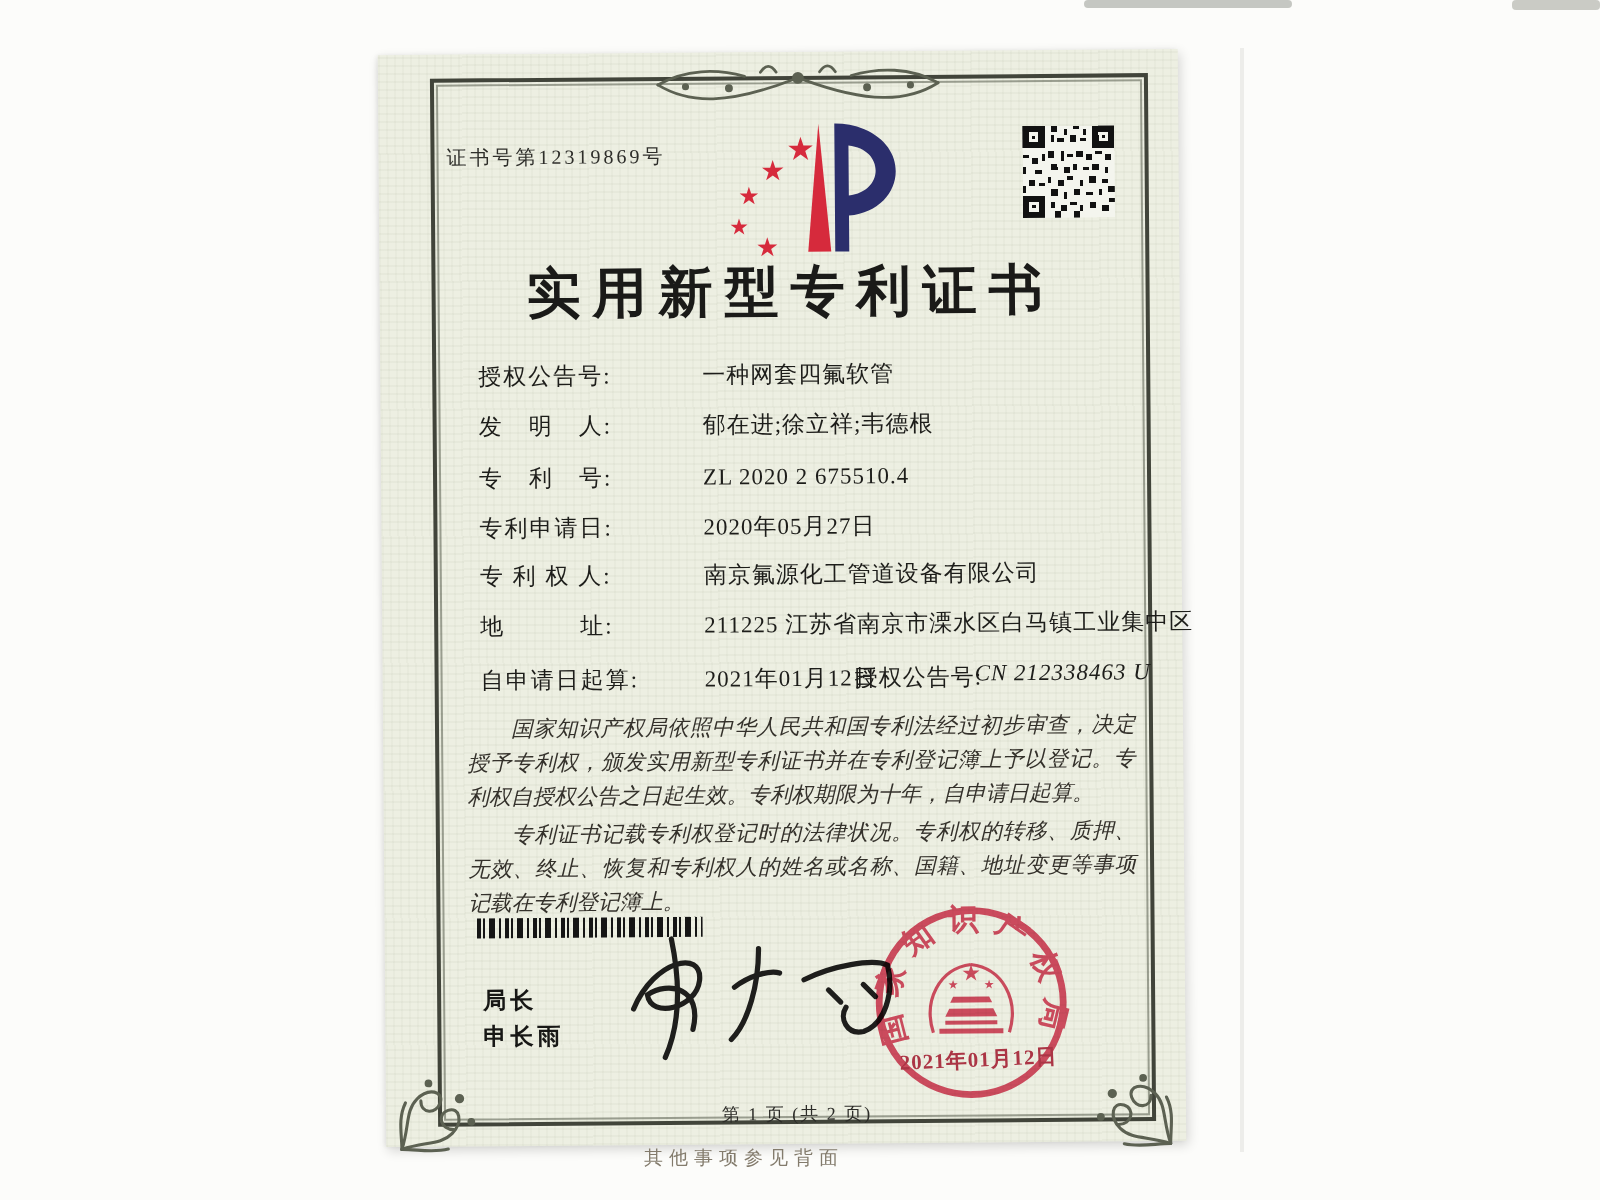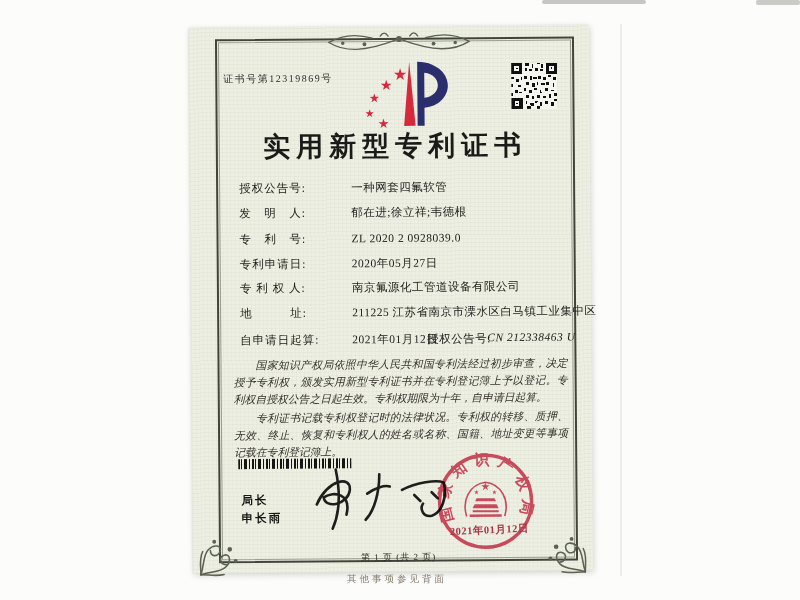--- a/index.html
+++ b/index.html
@@ -56,21 +56,21 @@
   .signer-name{position:absolute;left:49px;top:484px;font-size:11.5px;font-weight:bold;letter-spacing:2px;color:#171715;}
   .signature{position:absolute;left:112px;top:436px;width:148px;height:82px;}
 
   .seal{position:absolute;left:243px;top:425px;width:100px;height:100px;mix-blend-mode:multiply;opacity:.92;}
   .seal-date{position:absolute;left:257px;top:498px;font-size:10.5px;font-weight:bold;color:#ab3545;
     letter-spacing:.5px;transform:rotate(-2deg);white-space:nowrap;}
 
   .page-footer{position:absolute;left:26px;top:525px;width:359px;text-align:center;
     font-size:9px;letter-spacing:1px;color:#2c2c28;}
 
-  .back-note{position:absolute;left:322px;top:573px;width:150px;text-align:center;
+  .back-note{position:absolute;left:322px;top:573px;width:150px;text-align:left;
     font-size:9.5px;letter-spacing:3px;color:#837b6c;}
 </style>
 </head>
 <body>
 
 <div class="scan">
 
   <div class="edge-shadow"></div>
   <div class="top-smudge-1"></div>
   <div class="top-smudge-2"></div>
@@ -158,21 +158,21 @@
 
     <div class="title">实用新型专利证书</div>
 
     <div class="row r1">
       <span class="lbl">授权公告号:</span><span class="val">一种网套四氟软管</span>
     </div>
     <div class="row r2">
       <span class="lbl">发　明　人:</span><span class="val">郁在进;徐立祥;韦德根</span>
     </div>
     <div class="row r3">
-      <span class="lbl">专　利　号:</span><span class="val">ZL 2020 2 0928039.0</span>
+      <span class="lbl">专　利　号:</span><span class="val">ZL 2020 2 675510.4</span>
     </div>
     <div class="row r4">
       <span class="lbl">专利申请日:</span><span class="val">2020年05月27日</span>
     </div>
     <div class="row r5">
       <span class="lbl">专 利 权 人:</span><span class="val">南京氟源化工管道设备有限公司</span>
     </div>
     <div class="row r6">
       <span class="lbl">地　　　址:</span><span class="val">211225 江苏省南京市溧水区白马镇工业集中区</span>
     </div>

